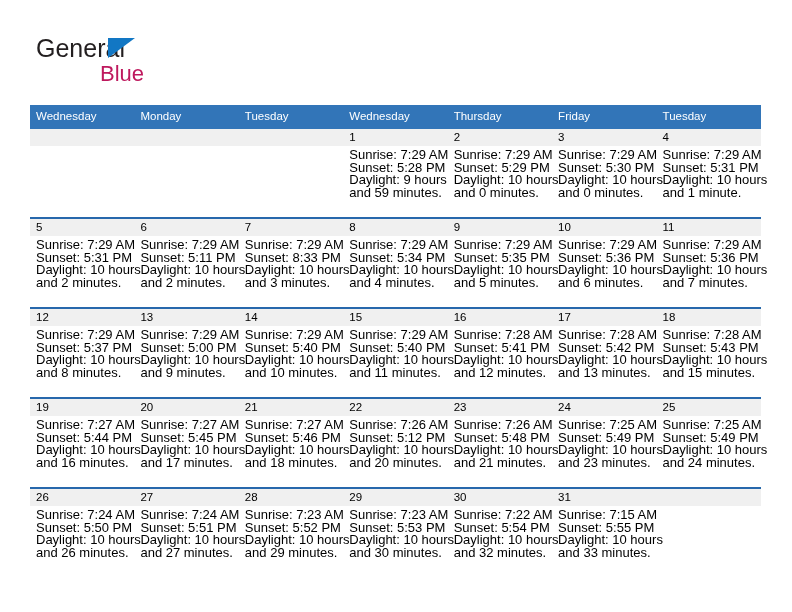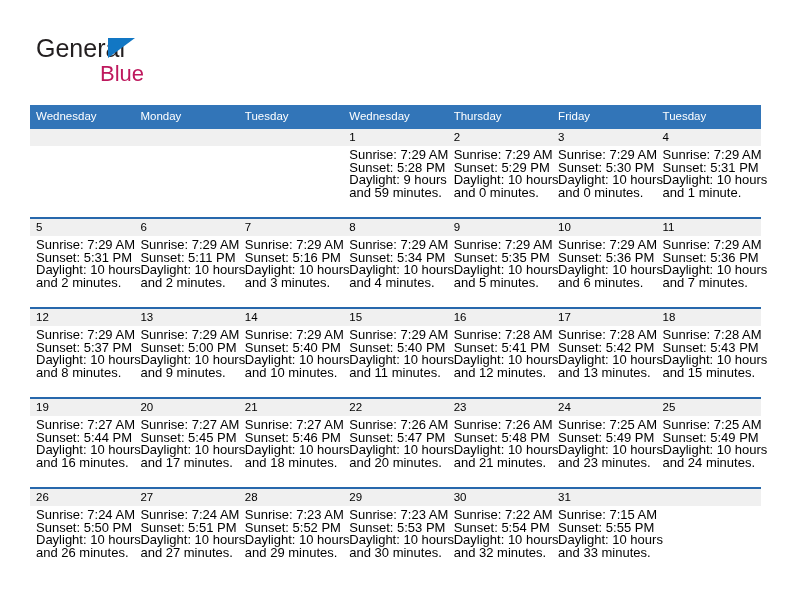--- a/index.html
+++ b/index.html
@@ -248,21 +248,21 @@
               <div>Sunrise: 7:29 AM</div>
               <div>Sunset: 5:11 PM</div>
               <div>Daylight: 10 hours</div>
               <div>and 2 minutes.</div>
             </div>
           </td>
           <td>
             <div class="daynum-band">7</div>
             <div class="cell-body">
               <div>Sunrise: 7:29 AM</div>
-              <div>Sunset: 5:16 PM</div>
+              <div>Sunset: 8:33 PM</div>
               <div>Daylight: 10 hours</div>
               <div>and 3 minutes.</div>
             </div>
           </td>
           <td>
             <div class="daynum-band">8</div>
             <div class="cell-body">
               <div>Sunrise: 7:29 AM</div>
               <div>Sunset: 5:34 PM</div>
               <div>Daylight: 10 hours</div>
@@ -387,21 +387,21 @@
               <div>Sunrise: 7:27 AM</div>
               <div>Sunset: 5:46 PM</div>
               <div>Daylight: 10 hours</div>
               <div>and 18 minutes.</div>
             </div>
           </td>
           <td>
             <div class="daynum-band">22</div>
             <div class="cell-body">
               <div>Sunrise: 7:26 AM</div>
-              <div>Sunset: 5:47 PM</div>
+              <div>Sunset: 5:12 PM</div>
               <div>Daylight: 10 hours</div>
               <div>and 20 minutes.</div>
             </div>
           </td>
           <td>
             <div class="daynum-band">23</div>
             <div class="cell-body">
               <div>Sunrise: 7:26 AM</div>
               <div>Sunset: 5:48 PM</div>
               <div>Daylight: 10 hours</div>

